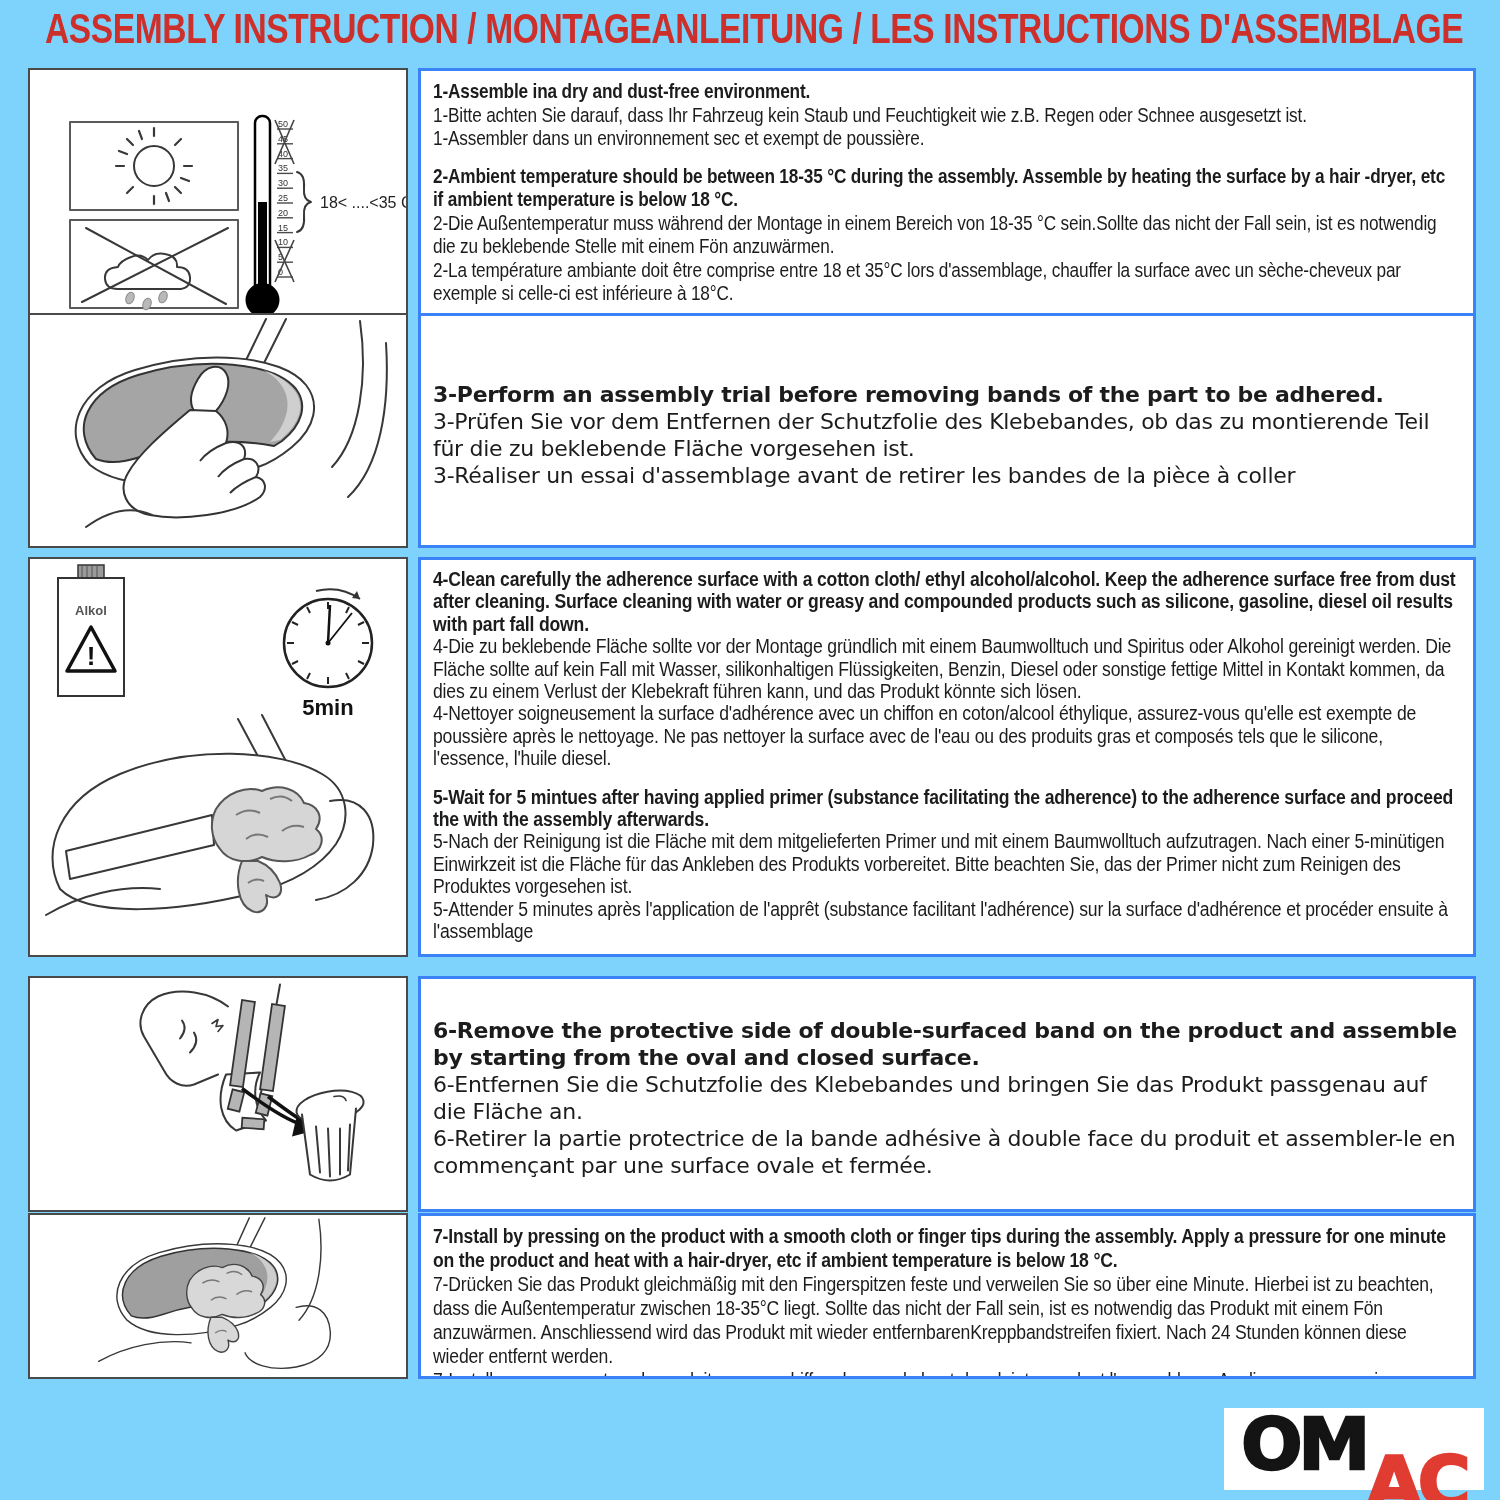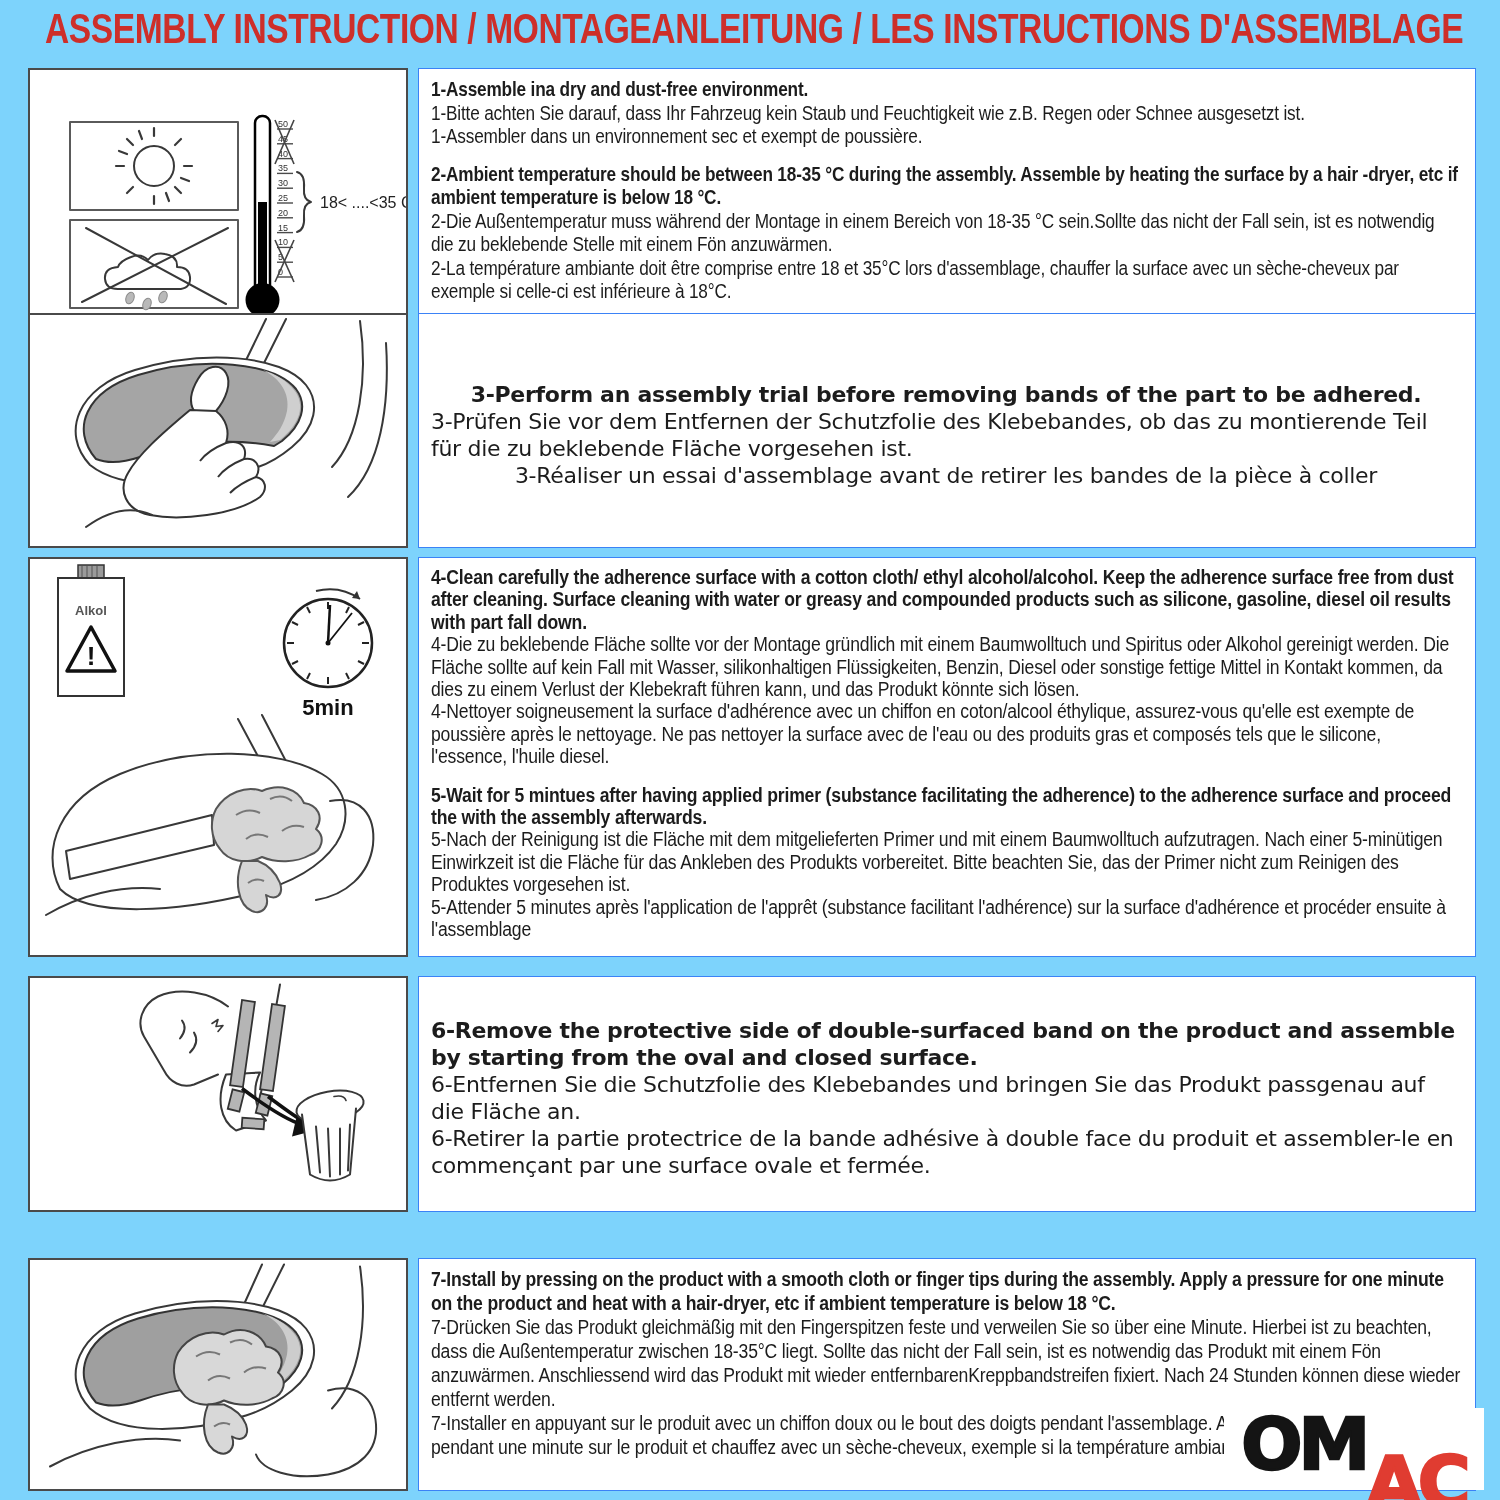--- a/index.html
+++ b/index.html
@@ -6,23 +6,23 @@
   .page{position:relative;width:1500px;height:1500px;background:#7dd3fc;overflow:hidden;
         font-family:"Liberation Sans",sans-serif;color:#1c1c1c;}
   .title{position:absolute;left:45px;top:4px;margin:0;color:#cd2f2a;font-weight:bold;
          font-size:43px;white-space:nowrap;transform:scaleX(0.78);transform-origin:0 0;
          letter-spacing:-0.5px;}
   .row{position:absolute;left:28px;width:1448px;}
   .illus{position:absolute;left:0;top:0;width:380px;height:100%;border:2px solid #4a4a4a;
          box-sizing:border-box;background:#fff;}
   .illus svg{width:100%;height:100%;display:block;}
   .textbox{position:absolute;left:390px;top:0;width:1058px;height:100%;
-           border:1px solid #3b82f6;box-sizing:border-box;background:#fff;
+           border:3px solid #3b82f6;box-sizing:border-box;background:#fff;
            padding:8px 14px 0 12px;overflow:hidden;}
-  .textbox.center{display:flex;flex-direction:column;justify-content:center;align-items:center;}
+  .textbox.center{display:flex;flex-direction:column;justify-content:center;}
   p{margin:0;}
   .b{font-weight:bold;}
   
   .sq{transform:scaleX(0.84);transform-origin:0 0;width:119%;}
   .sq88{transform:scaleX(0.88);transform-origin:0 0;width:113.6%;}
   .t1{font-size:20.5px;line-height:23.5px;letter-spacing:-0.2px;}
   .t3{font-size:20px;line-height:22.4px;letter-spacing:-0.2px;}
   .t5{font-size:20px;line-height:24px;letter-spacing:-0.2px;}
   
   .geo{font-family:"DejaVu Sans",sans-serif;font-size:22px;line-height:27px;letter-spacing:-0.3px;}
@@ -266,21 +266,21 @@
         </g>
       </svg>
     </div>
     <div class="textbox center geo">
       <p class="b">6-Remove the protective side of double-surfaced band on the product and assemble by starting from the oval and closed surface.</p>
       <p>6-Entfernen Sie die Schutzfolie des Klebebandes und bringen Sie das Produkt passgenau auf die Fläche an.</p>
       <p>6-Retirer la partie protectrice de la bande adhésive à double face du produit et assembler-le en commençant par une surface ovale et fermée.</p>
     </div>
   </section>
 
-  <section class="row" style="top:1213px;height:233px;margin-top:45px;">
+  <section class="row" style="top:1213px;height:166px;">
     <div class="illus">
       <svg viewBox="0 0 376 228">
         <g class="sk">
           <path d="M232,4 L204,66"></path>
             <path d="M254,4 L226,60"></path>
           <path d="M330,6 C338,60 330,118 302,148"></path>
           <path d="M60,148 C30,116 48,70 105,53 C175,32 252,38 276,68 C290,86 286,110 262,130 C246,143 232,150 216,155 C160,172 92,176 60,148 Z" fill="#fff"></path>
           <path d="M298,130 C326,122 344,136 346,164 C348,190 330,208 298,214 C262,220 232,210 226,194"></path>
           <path d="M20,206 C60,184 110,174 150,180"></path>
         </g>

